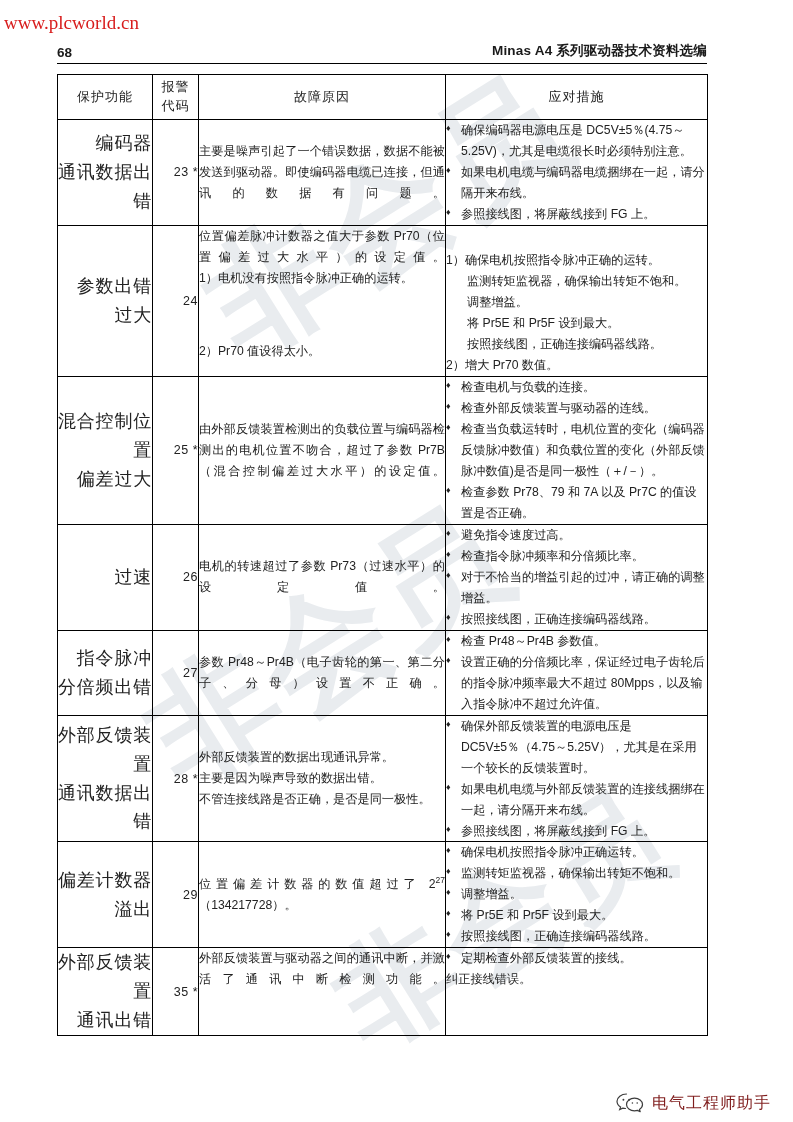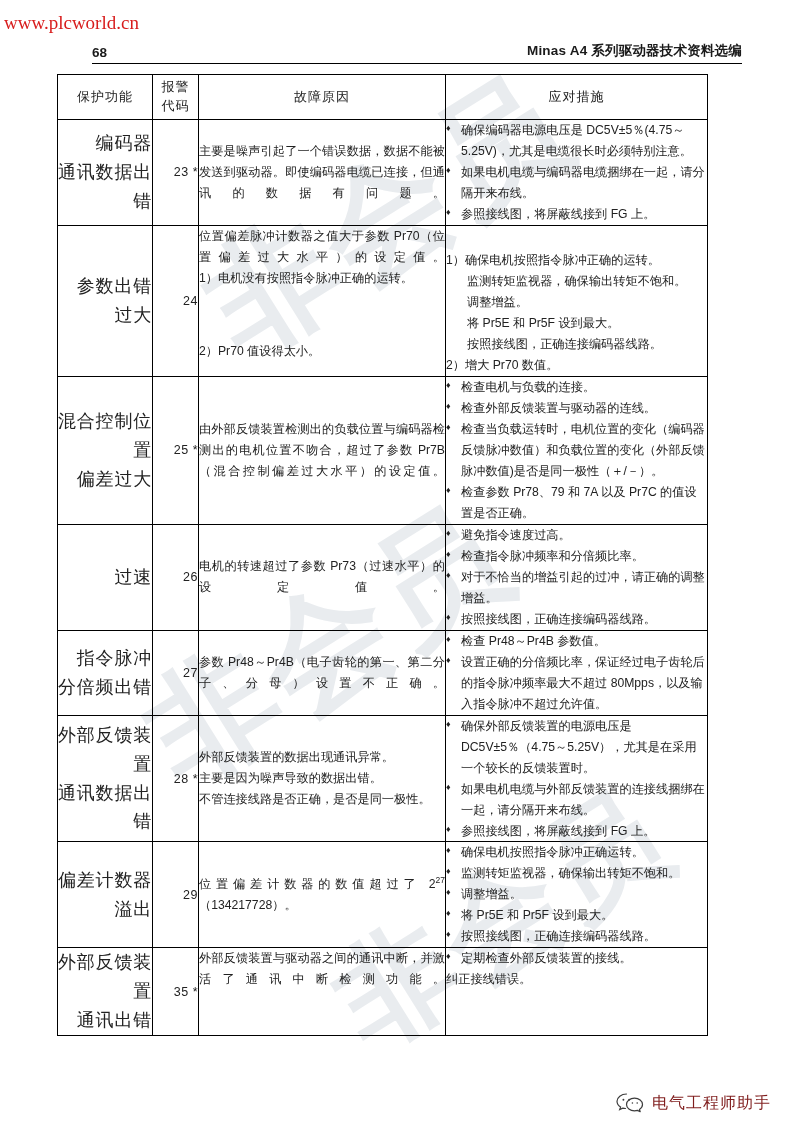--- a/index.html
+++ b/index.html
@@ -55,21 +55,20 @@
     position: absolute;
     left: 57px;
     top: 42px;
     width: 650px;
     display: flex;
     align-items: flex-end;
     justify-content: space-between;
     border-bottom: 1.6px solid #000;
     padding-bottom: 3px;
     z-index: 3;
-    margin-left: 35px;
   }
   .page-number {
     font-family: "Liberation Sans", sans-serif;
     font-size: 13.5px;
     font-weight: 700;
     color: #1a1a1a;
   }
   .header-title {
     font-family: "Liberation Sans", sans-serif;
     font-size: 13.5px;

